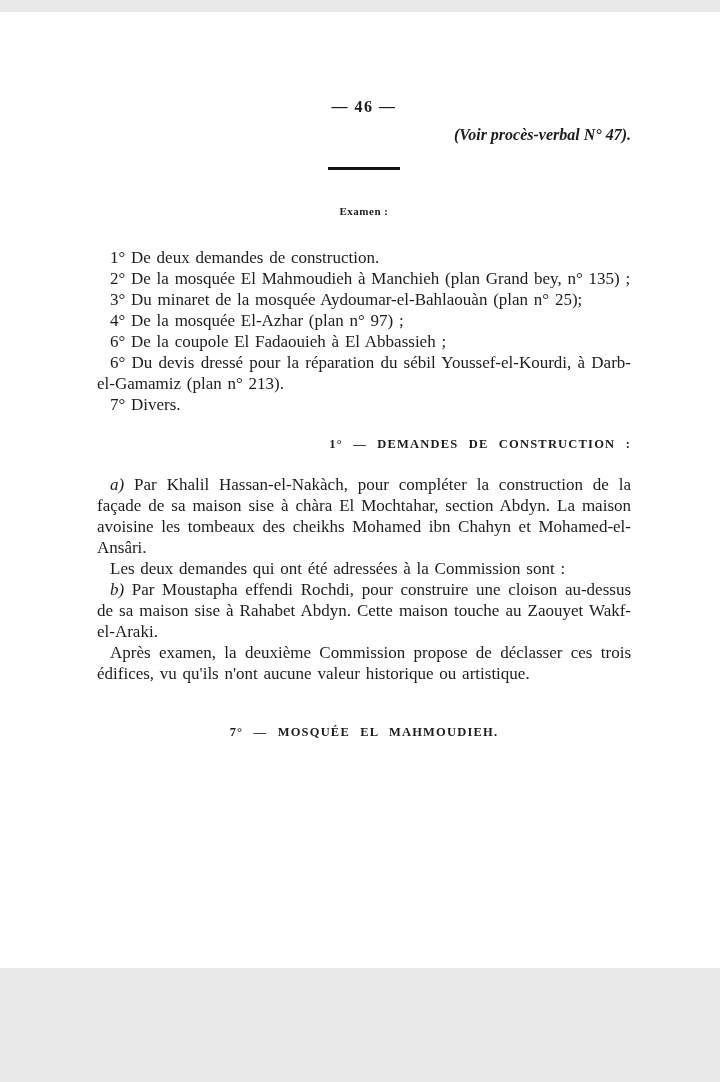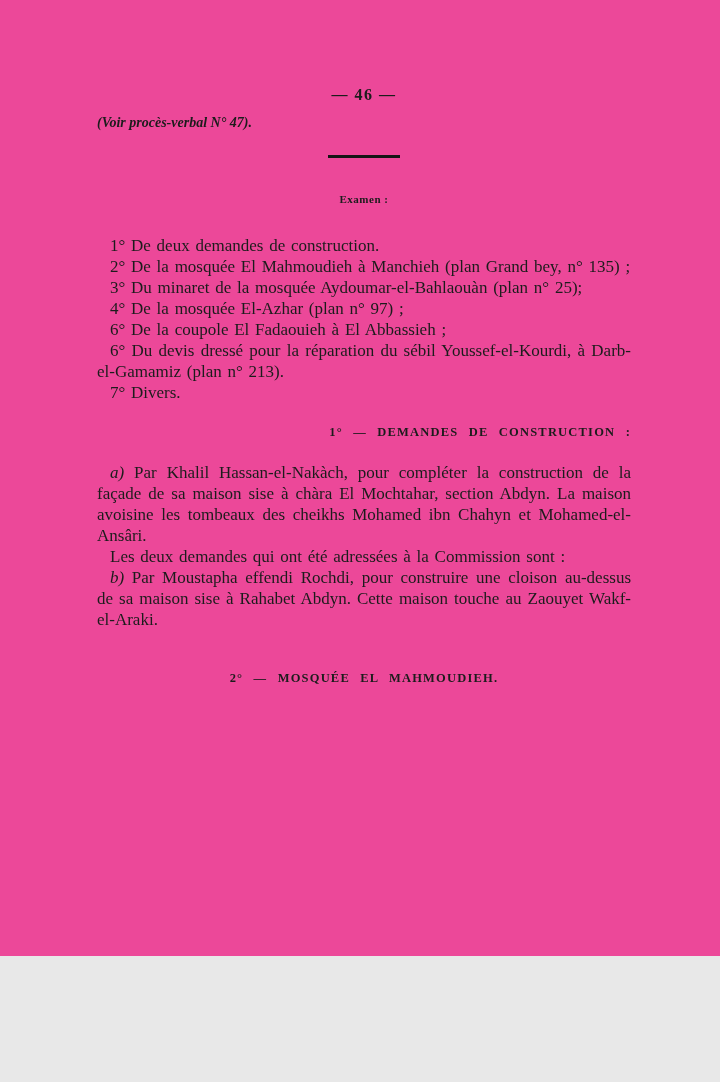--- a/index.html
+++ b/index.html
@@ -1,23 +1,23 @@
 <!DOCTYPE html>
 <html><head>
 <meta charset="utf-8">
 <style>
   html, body { margin: 0; padding: 0; background: #e8e8e8; }
   .page {
     position: relative;
     width: 720px;
     height: 956px;
-    background: #ec4899;
+    background: #ffffff;
     color: #1c1c1c;
     overflow: hidden;
-    margin: 0 auto;
+    margin: 12px auto;
   }
   .column {
     position: absolute;
     left: 97px;
     top: 84px;
     width: 534px;
     font-family: "Liberation Serif", serif;
     font-size: 17px;
     line-height: 21px;
   }
@@ -32,24 +32,24 @@
     text-align: center;
     font-weight: bold;
     font-size: 12.5px;
     letter-spacing: 0.3px;
     word-spacing: 1px;
     line-height: 15px;
   }
   .title sup { font-size: 8px; }
   .subtitle {
     margin-top: 10px;
-    text-align: left;
+    text-align: right;
     font-weight: bold;
     font-style: italic;
-    font-size: 14px;
+    font-size: 16px;
     line-height: 16px;
   }
   .rule {
     margin: 24px auto 0 auto;
     width: 72px;
     height: 3px;
     background: #151515;
   }
   .examen {
     margin-top: 31px;
@@ -103,19 +103,20 @@
       <p>6° Du devis dressé pour la réparation du sébil Youssef-el-Kourdi, à Darb-el-Gamamiz (plan n° 213).</p>
       <p>7° Divers.</p>
     </div>
 
     <div class="sec-heading h1">1° — DEMANDES DE CONSTRUCTION :</div>
 
     <div class="paras">
       <p><span class="lead">a)</span> <span>Par Khalil Hassan-el-Nakàch, pour compléter la construction de la façade de sa maison sise à chàra El Mochtahar, section Abdyn. La maison avoisine les tombeaux des cheikhs Mohamed ibn Chahyn et Mohamed-el-Ansâri.</span></p>
       <p>Les deux demandes qui ont été adressées à la Commission sont :</p>
       <p><span class="lead">b)</span> <span>Par Moustapha effendi Rochdi, pour construire une cloison au-dessus de sa maison sise à Rahabet Abdyn. Cette maison touche au Zaouyet Wakf-el-Araki.</span></p>
+      <p>Après examen, la deuxième Commission propose de déclasser ces trois édifices, vu qu'ils n'ont aucune valeur historique ou artistique.</p>
     </div>
 
-    <div class="sec-heading h2">2° — MOSQUÉE EL MAHMOUDIEH.</div>
+    <div class="sec-heading h2">7° — MOSQUÉE EL MAHMOUDIEH.</div>
 
 
   </div>
 </div>
 
 </body></html>

